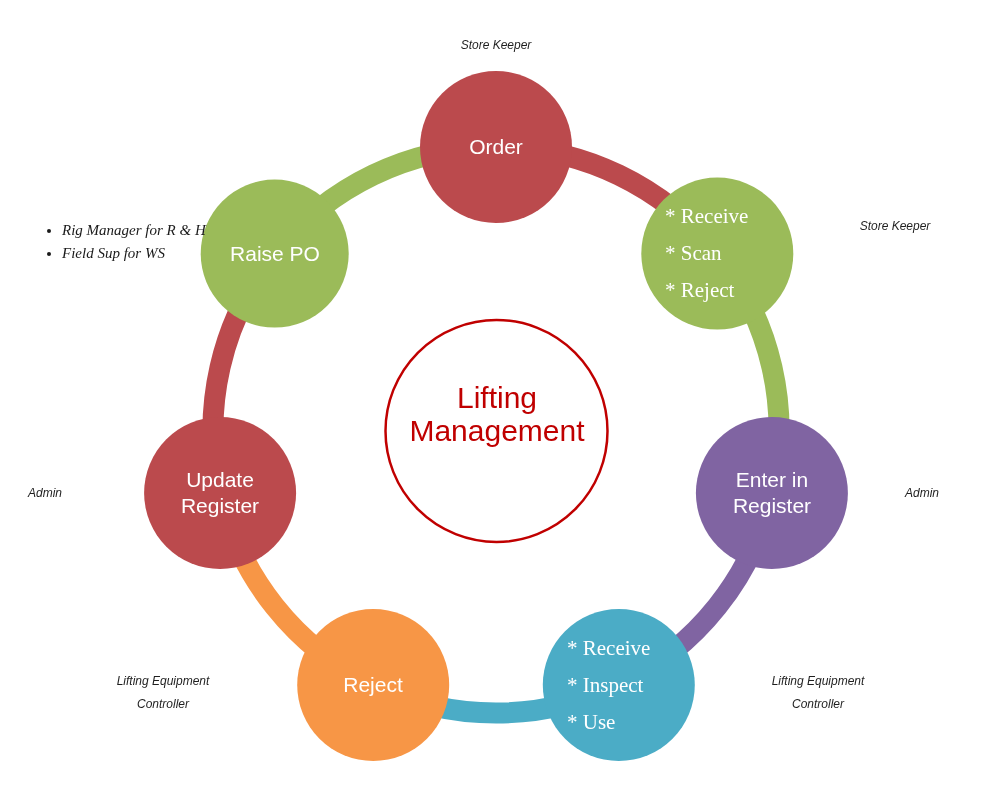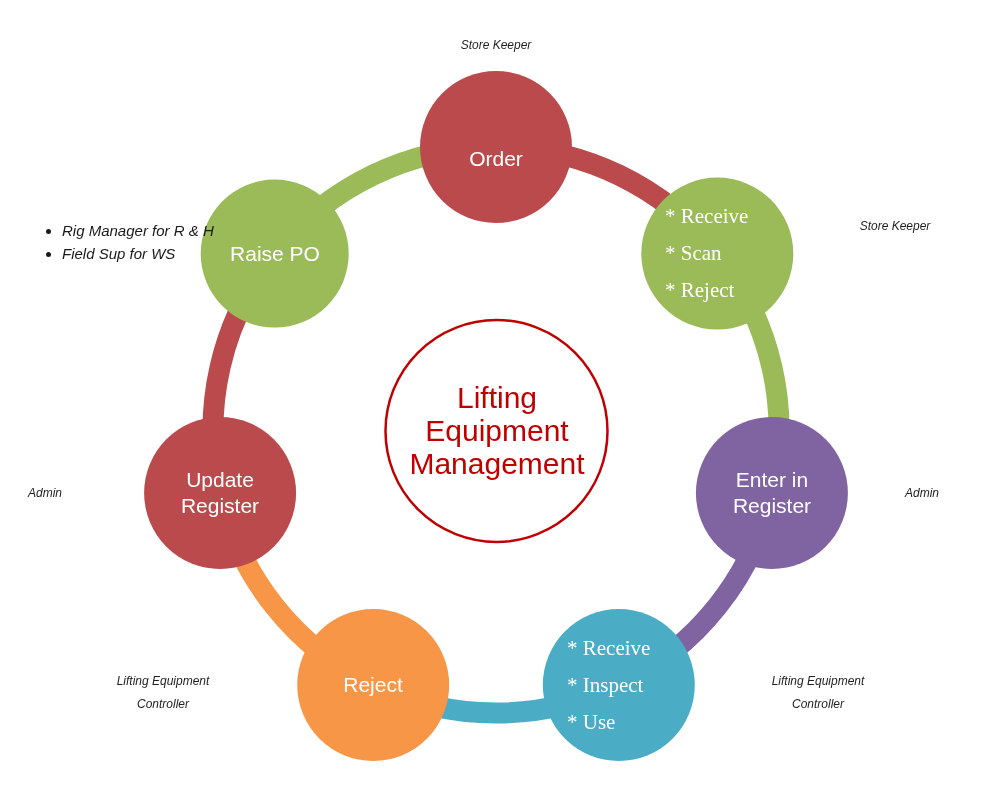--- a/index.html
+++ b/index.html
@@ -52,20 +52,21 @@
   }
   .bullet-list {
     position: absolute;
     left: 16px; top: 219px; width: 220px;
     margin: 0;
     padding-left: 46px;
     font-style: italic;
     font-size: 15px;
     line-height: 23px;
     color: #1a1a1a;
+    font-family: Liberation Serif, serif;
   }
   .bullet-list li { margin: 0; padding: 0; }
 </style>
 </head>
 <body>
 
 <div class="stage">
 
   <svg width="990" height="812" viewBox="0 0 990 812">
 
@@ -83,25 +84,24 @@
     <circle cx="618.8" cy="685" r="76" fill="#4BACC6"></circle>
     <circle cx="373.2" cy="685" r="76" fill="#F79646"></circle>
     <circle cx="220.1" cy="493" r="76" fill="#BB4A4D"></circle>
     <circle cx="274.7" cy="253.6" r="74" fill="#9BBB59"></circle>
 
     <circle cx="496.5" cy="431" r="111" fill="#ffffff" stroke-width="2.5" stroke="#C00000"></circle>
   </svg>
 
   <div class="center-title">
     <div>Lifting</div>
-    <div>Equipment</div>
     <div>Management</div>
   </div>
 
-  <div class="node-label" style="left:416px; top:131px; width:160px; height:32px;margin-top:12px;">Order</div>
+  <div class="node-label" style="left:416px; top:131px; width:160px; height:32px;">Order</div>
 
   <div class="node-label bullets3" style="left:665px; top:198px; width:120px; height:111px;">
     <div>* Receive</div>
     <div>* Scan</div>
     <div>* Reject</div>
   </div>
 
   <div class="node-label" style="left:692px; top:466px; width:160px; height:54px;">
     <div>Enter in</div>
     <div>Register</div>

